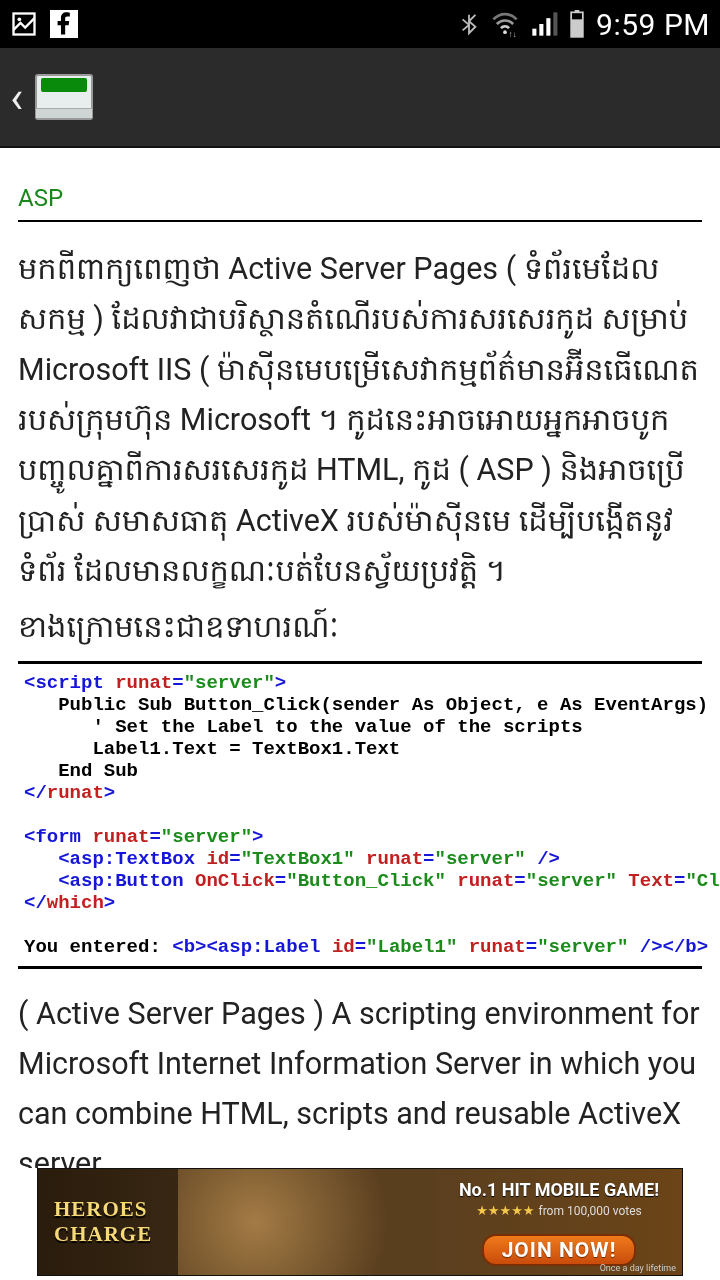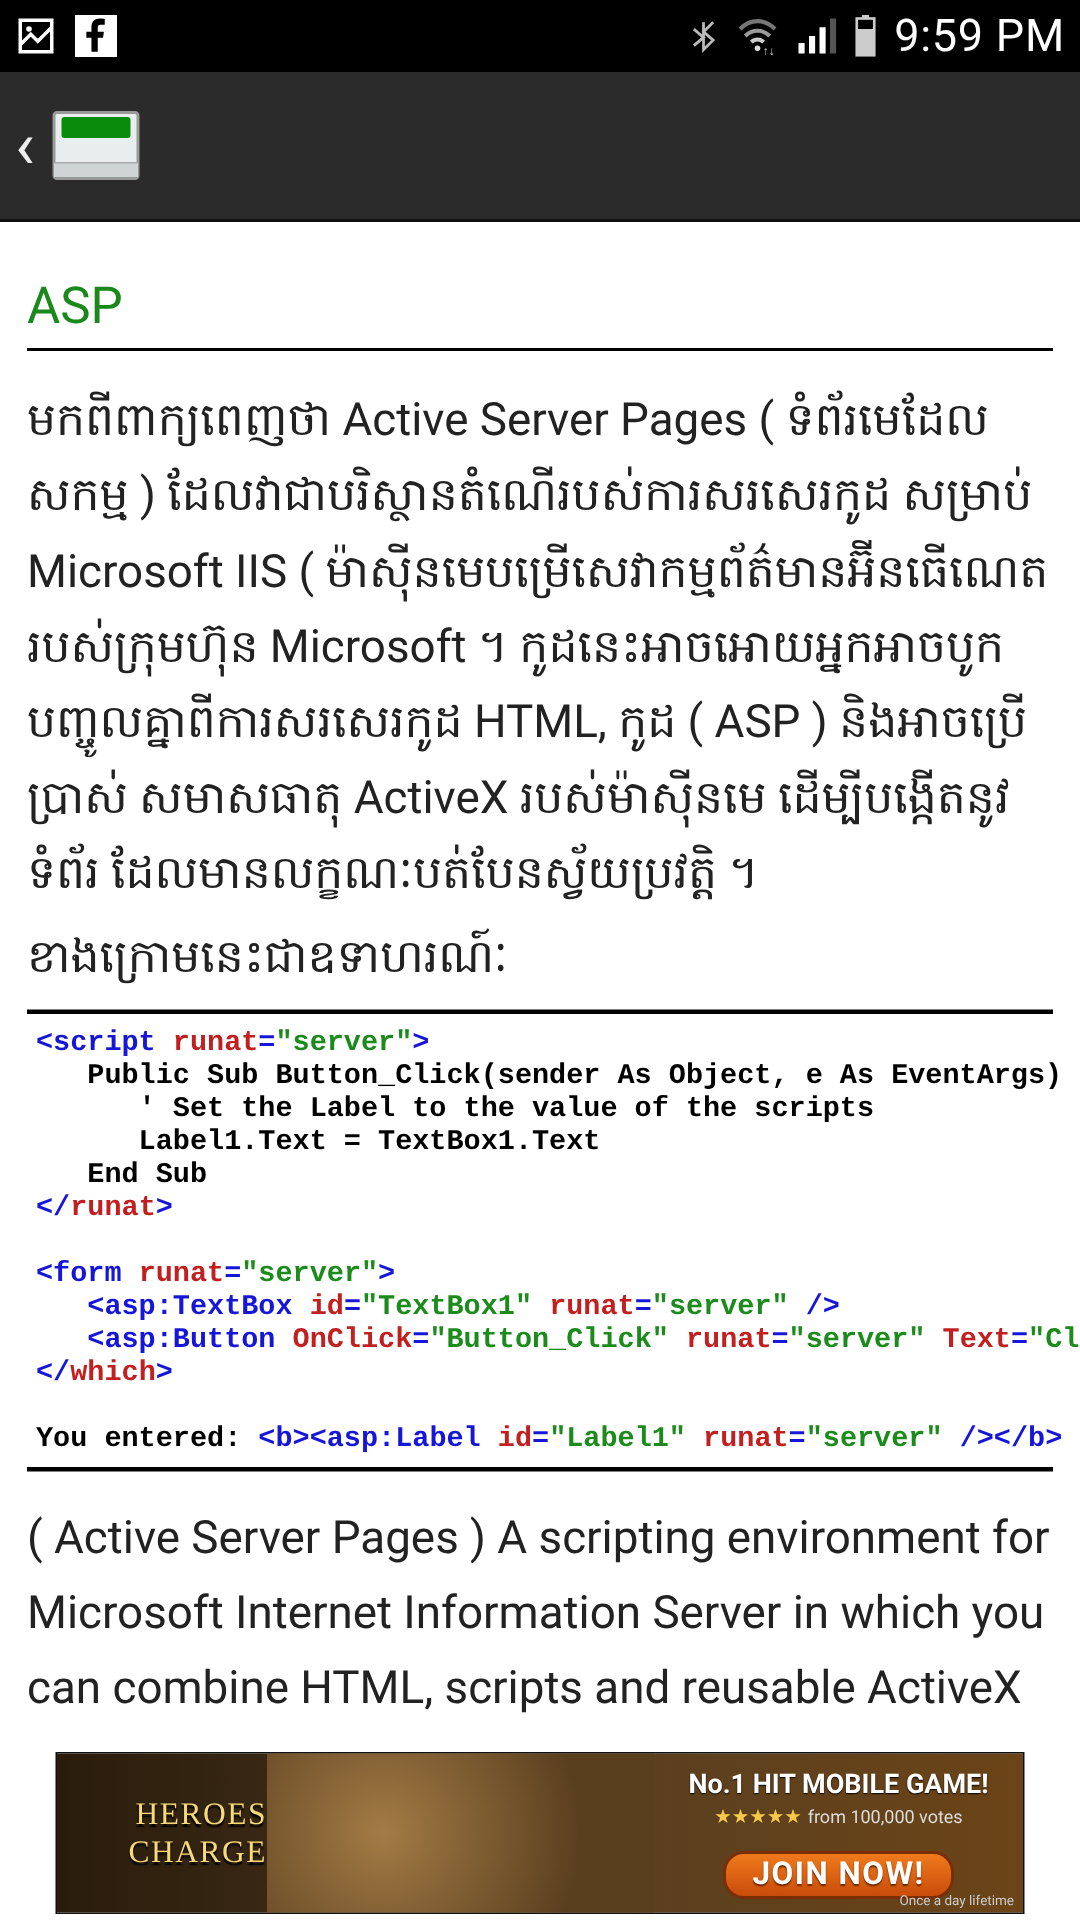--- a/index.html
+++ b/index.html
@@ -34,21 +34,21 @@
     position:relative;
   }
   .app-icon .banner { position:absolute; top:2px; background:#0a8a0a; width:46px; height:14px; border-radius:2px; }
   .app-icon .kb { position:absolute; bottom:0px; width:56px; height:10px; background:#cfd4d4; border-top:1px solid #aaa;}
   .app-title { font-size:40px; font-weight:300; color:#fff; }
   
   .content {
     flex:1; overflow:hidden; padding:18px 18px 0 18px;
     display:flex; flex-direction:column;
   }
-  .term-title { color:#1a881a; font-size:34px; font-weight:400; margin:18px 0 8px 0; }
+  .term-title { color:#1a881a; font-size:24px; font-weight:400; margin:18px 0 8px 0; }
   .title-rule { border:none; border-top:2px solid #000; margin-bottom:22px; }
   .body-text { font-size:30.5px; line-height:1.65; color:#222; }
   .subline { font-size:30.5px; line-height:1.65; color:#222; margin-top:6px;}
   .code-wrap { margin:8px 0 6px 0; }
   .code-rule { border:none; border-top:3px solid #000; }
   .code-block {
     font-family: "Courier New", monospace;
     font-size:19px; font-weight:bold;
     padding:8px 6px;
     white-space:pre;
@@ -58,21 +58,21 @@
   .val  { color:#1b8c1b; }
   .txt  { color:#000; }
   .english-text { font-size:30.5px; line-height:1.65; color:#222; margin-top:14px;}
   
   .ad {
     height:108px; width:646px; margin:0 auto 4px auto;
     background:linear-gradient(90deg,#2a1c0c 0%, #3b2a15 28%, #5a3f1f 60%, #6b4417 100%);
     display:flex; align-items:center; position:relative; color:#fff;
     border:1px solid #111;
   }
-  .ad-logo { width:140px; height:100%; display:flex; flex-direction:column; align-items:flex-end; justify-content:center; font-family:Georgia,serif; font-size:21px; font-weight:normal; text-shadow:0 2px 1px #000;}
+  .ad-logo { width:140px; height:100%; display:flex; flex-direction:column; align-items:flex-start; justify-content:center; font-family:Georgia,serif; font-size:21px; font-weight:bold; text-shadow:0 2px 1px #000;padding-left:16px;}
   .ad-logo .l1 { color:#f6d978; letter-spacing:1px;}
   .ad-logo .l2 { color:#f6d978; letter-spacing:1px;}
   .ad-mid { flex:1; height:100%; background:radial-gradient(circle at 30% 50%, #a37b45 0%, #5a3f1f 70%);}
   .ad-right { width:246px; height:100%; display:flex; flex-direction:column; align-items:center; justify-content:center;}
   .ad-tag { font-size:18px; font-weight:bold; text-shadow:0 1px 1px #000;}
   .ad-stars { font-size:13px; color:#f6c94c; }
   .ad-sub { font-size:12px; color:#ddd; }
   .ad-btn {
     margin-top:15px; background:linear-gradient(#ef7a1b,#c94c0b);
     border:2px solid #7a2e05; border-radius:14px;

